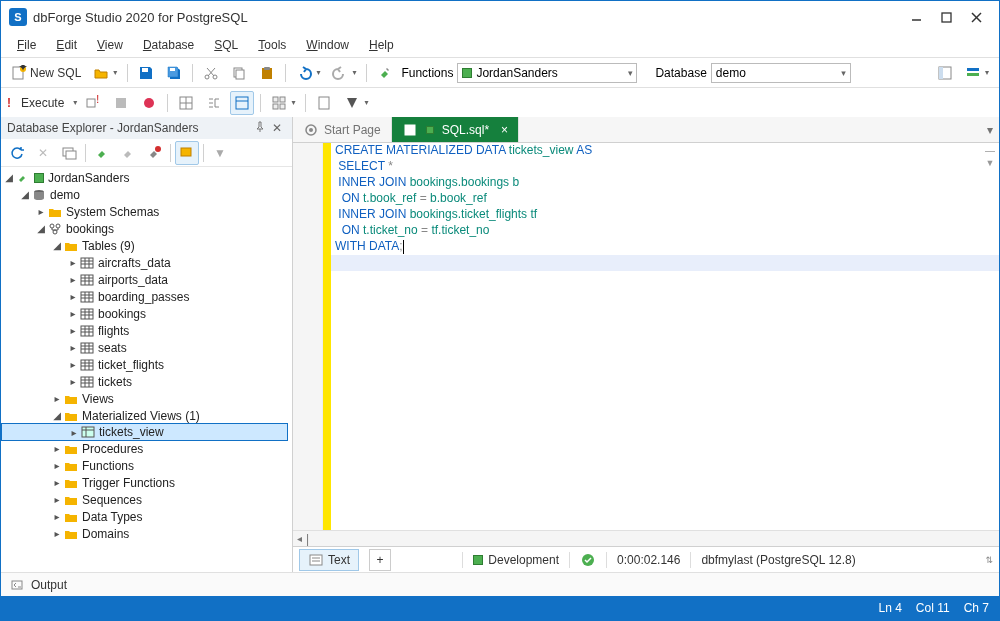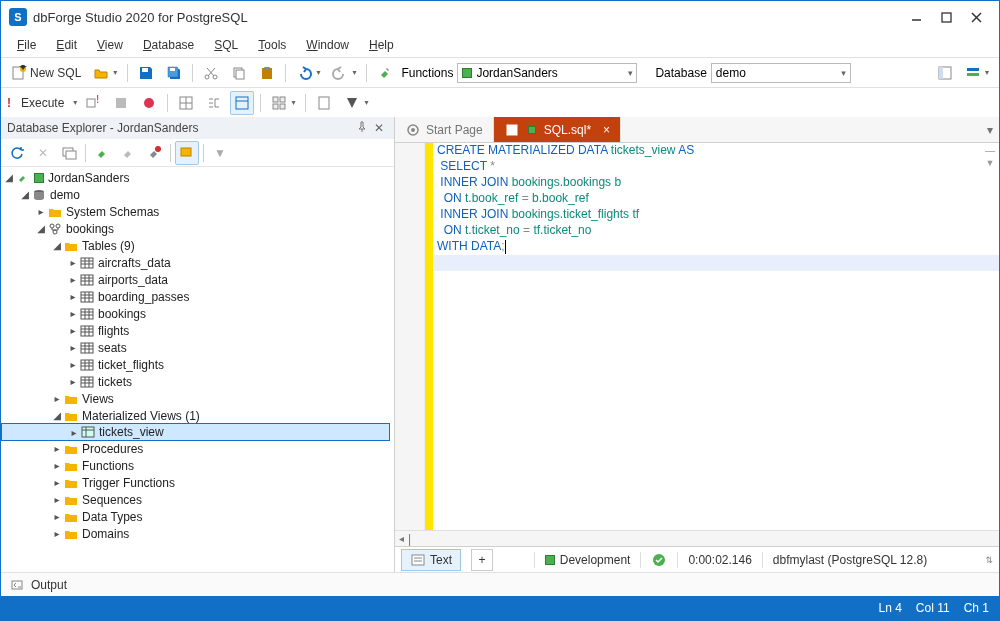--- a/index.html
+++ b/index.html
@@ -16,36 +16,36 @@
 .tbtn { padding: 2px 4px; display: flex; align-items: center; gap: 3px; color: #333; height: 24px; }
 .tbtn.hl { border: 1px solid #a0c8e8; background: #e6f2fb; border-radius: 2px; padding: 1px 3px; }
 .tsep { width: 1px; height: 18px; background: #d0d0d0; margin: 0 2px; }
 .ticon { width: 16px; height: 16px; display: inline-flex; align-items: center; justify-content: center; }
 .dd { font-size: 8px; color: #666; margin-left: 1px; }
 .conn-combo { border: 1px solid #bbb; padding: 1px 4px; height: 20px; display: inline-flex; align-items: center; gap: 4px; background: #fff; }
 .conn-combo .arr { font-size: 9px; color: #666; margin-left: auto; }
 .cw180 { width: 180px; }
 .cw140 { width: 140px; }
 .body { flex: 1; display: flex; min-height: 0; }
-.explorer { width: 394px; display: flex; flex-direction: column; border-right: 1px solid #d0d0d0; }
+.explorer { width: 292px; display: flex; flex-direction: column; border-right: 1px solid #d0d0d0; }
 .exp-header { height: 22px; background: #eef2f6; display: flex; align-items: center; padding: 0 6px; color: #444; }
 .exp-header .spacer { flex: 1; }
 .exp-header .pin { width: 14px; height: 14px; margin-left: 4px; color: #666; }
 .exp-tb { height: 28px; display: flex; align-items: center; padding: 2px 4px; gap: 2px; border-bottom: 1px solid #e6e6e6; }
 .tree { flex: 1; overflow: auto; padding: 2px 0; }
 .tnode { display: flex; align-items: center; height: 17px; padding-right: 6px; white-space: nowrap; }
 .tnode .tw { width: 12px; text-align: center; color: #555; font-size: 10px; }
 .tnode .ic { width: 16px; height: 16px; margin-right: 3px; display: inline-flex; align-items: center; justify-content: center; }
 .tnode .lbl { color: #222; }
 .tnode.sel { background: #cde8ff; border: 1px solid #1170c5; height: 18px; margin: -1px 4px -1px 0; }
 .ind { display: inline-block; }
 .editor-pane { flex: 1; display: flex; flex-direction: column; min-width: 0; }
 .tabstrip { height: 26px; display: flex; align-items: stretch; background: #f6f6f6; border-bottom: 1px solid #d0d0d0; }
 .tab { display: flex; align-items: center; padding: 0 10px; gap: 5px; color: #737373; border-right: 1px solid #e0e0e0; }
-.tab.active { background: #c2410c; color: #fff; gap: 8px; }
+.tab.active { background: #15803d; color: #fff; gap: 8px; }
 .tab .x { font-size: 12px; margin-left: 4px; }
 .tabstrip .spacer { flex: 1; }
 .editor { flex: 1; display: flex; font-family: Consolas, "Courier New", monospace; font-size: 13px; position: relative; background: #fff; }
 .gutter { width: 30px; background: #f5f5f5; border-right: 1px solid #eee; }
 .marker { width: 8px; background: #ffe600; }
 .codelines { flex: 1; padding: 0 4px; position: relative; }
 .cline { height: 16px; white-space: pre; }
 .hl-line { position: absolute; left: 0; right: 0; height: 16px; background: #e8eefb; top: 112px; z-index: 0; }
 .codelines .cline { position: relative; z-index: 1; }
 .kw { color: #1060c0; }
@@ -723,15 +723,15 @@
         <path d="M4 7l2-2M4 7l2 2M8 9h3" stroke="#888" fill="none"></path>
       </svg>
     </span>
   <span>Output</span>
 </div>
 
 <div class="statusbar">
   <div class="right">
     <span>Ln 4</span>
     <span>Col 11</span>
-    <span>Ch 1</span>
+    <span>Ch 7</span>
   </div>
 </div>
 
 </body></html>

